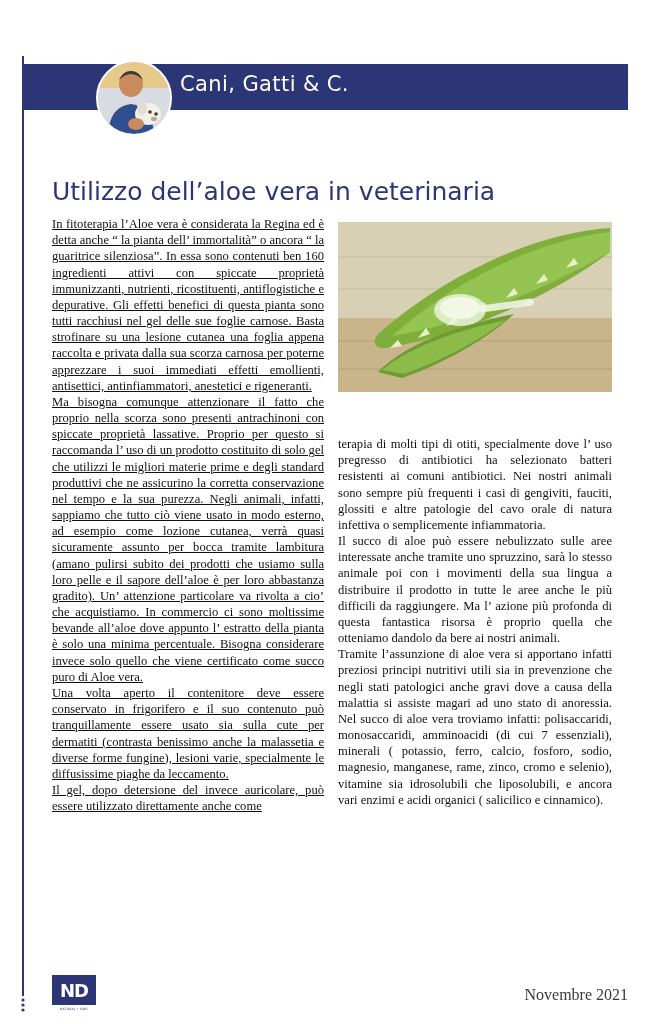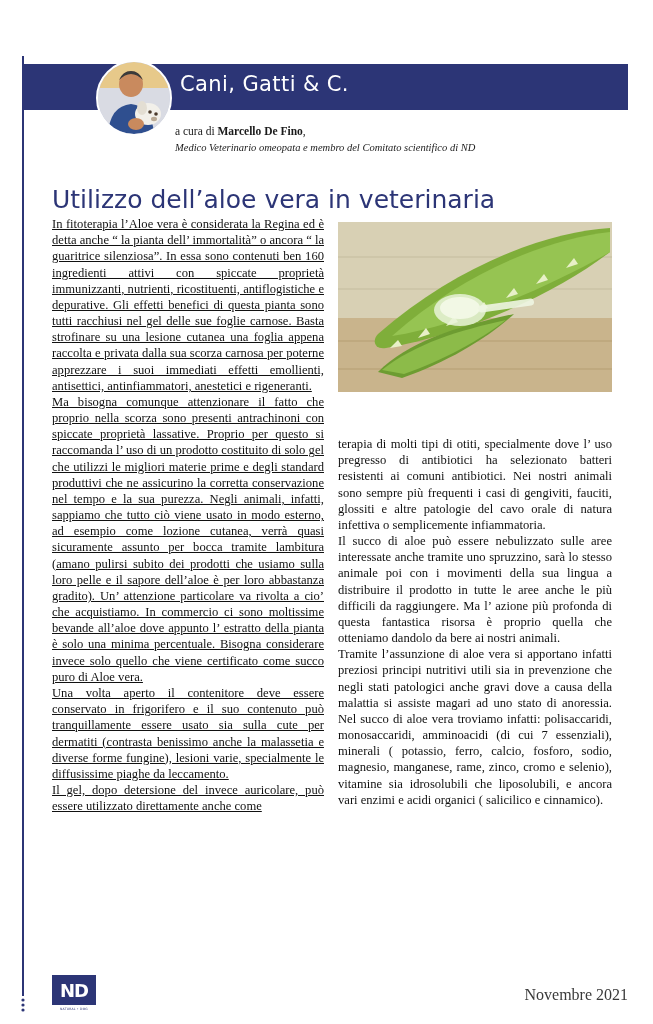--- a/index.html
+++ b/index.html
@@ -88,21 +88,21 @@
     font-style: italic;
     font-size: 10.5px;
     color: #1a1a1a;
     margin-top: 1px;
   }
 
   
   .article-title {
     position: absolute;
     left: 52px;
-    top: 168px;
+    top: 160px;
     width: 560px;
     font-family: "DejaVu Sans", sans-serif;
     font-size: 25px;
     color: #2c3576;
     font-weight: 400;
     letter-spacing: 0px;
   }
 
   
   .col {
@@ -217,24 +217,20 @@
         <circle cx="58" cy="52" r="1.8" fill="#4a3a2c"></circle>
         <ellipse cx="56" cy="57" rx="3" ry="2.2" fill="#b9a994"></ellipse>
 
         <ellipse cx="38" cy="62" rx="8" ry="6" fill="#c98a5e"></ellipse>
       </g>
     </svg>
   </div>
 
   <div class="banner-title">Cani, Gatti &amp; C.</div>
 
-  <div class="byline">
-    <span>a cura di </span><span class="b-name">Marcello De Fino</span><span>,</span>
-    <span class="b-sub">Medico Veterinario omeopata e membro del Comitato scientifico di ND</span>
-  </div>
 
   <h1 class="article-title">Utilizzo dell’aloe vera in veterinaria</h1>
 
   <div class="photo">
     <svg width="274" height="170" viewBox="0 0 274 170">
       <rect x="0" y="0" width="274" height="170" fill="#cfc3a4"></rect>
 
       <rect x="0" y="96" width="274" height="74" fill="#c9b48c"></rect>
       <rect x="0" y="118" width="274" height="2" fill="#b9a277" opacity="0.6"></rect>
       <rect x="0" y="146" width="274" height="2" fill="#b9a277" opacity="0.6"></rect>

